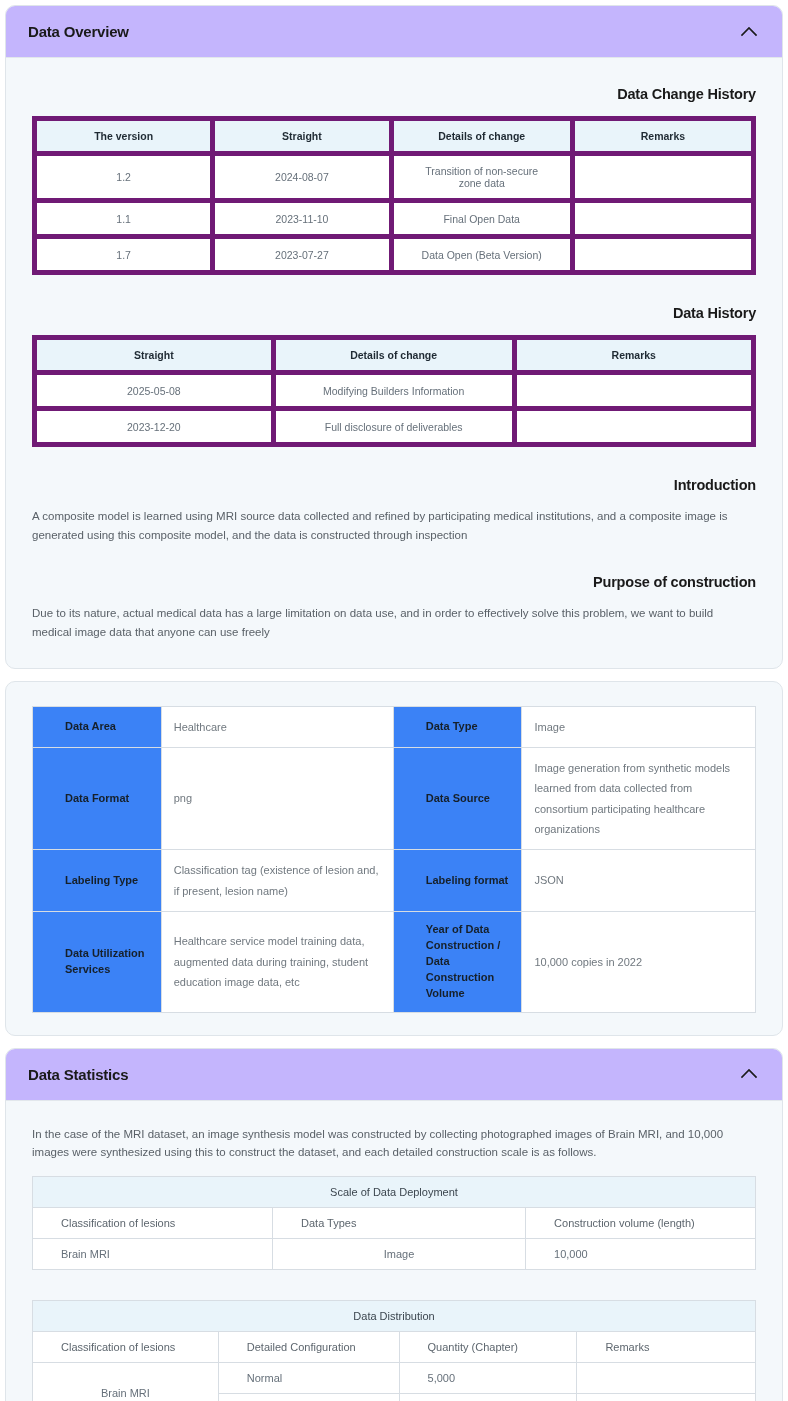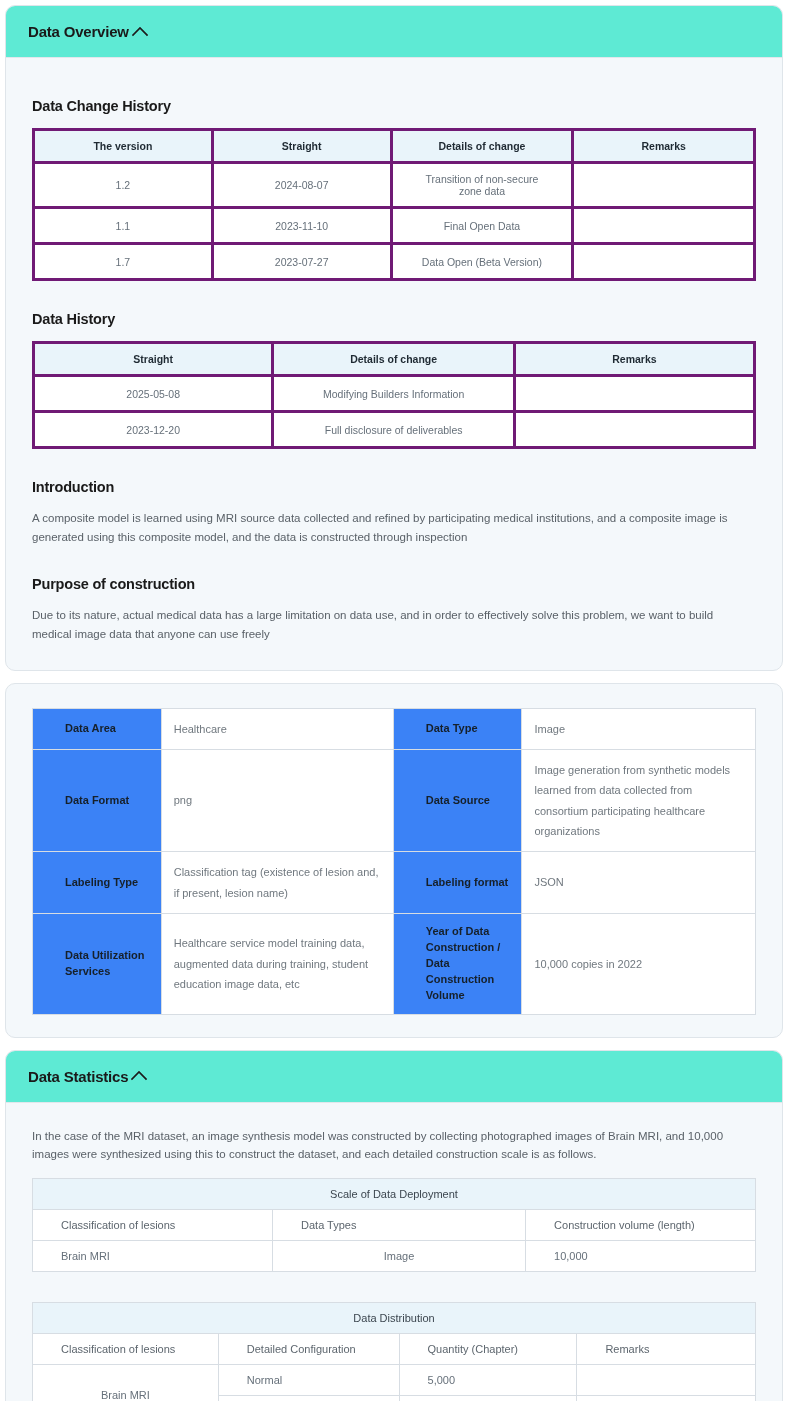--- a/index.html
+++ b/index.html
@@ -25,25 +25,26 @@
   .card {
     background: #f4f8fb;
     border: 1px solid #dfe5ea;
     border-radius: 10px;
     margin-bottom: 12px;
     overflow: hidden;
   }
   .card:last-child { margin-bottom: 0; }
 
   .card-header {
-    background: #5eead4;
+    background: #c4b5fd;
     border-bottom: 1px solid #e2e7ec;
     height: 52px;
     display: flex;
     align-items: center;
+    justify-content: space-between;
     padding: 0 22px 0 22px;
     cursor: pointer;
   }
   .card-title {
     font-size: 15px;
     font-weight: bold;
     color: #1a1a1a;
     letter-spacing: -0.2px;
   }
   .chev {
@@ -59,41 +60,42 @@
   .card-body {
     padding: 24px 26px 26px 26px;
   }
   .card-body.tight { padding: 24px 26px 22px 26px; }
 
   
   .section-h {
     font-size: 14.5px;
     font-weight: bold;
     color: #1a1a1a;
-    margin: 16px 0 14px 0;
+    margin: 4px 0 14px 0;
     letter-spacing: -0.2px;
+    text-align: right;
   }
   .section-h.spaced { margin-top: 30px; }
   .para {
     font-size: 11.5px;
     line-height: 1.62;
     color: #5a6168;
     margin: 0;
   }
   .para.mb { margin-bottom: 14px; }
 
   
   table.t {
     width: 100%;
     border-collapse: collapse;
     background: #ffffff;
     table-layout: fixed;
   }
   table.t th, table.t td {
-    border: 3px solid #701a75;
+    border: 5px solid #701a75;
     font-weight: normal;
     font-size: 10.5px;
     color: #66707a;
     padding: 9px 26px;
     vertical-align: middle;
     background: #ffffff;
   }
   table.t th {
     background: #e9f4fa;
     color: #1f2a33;

